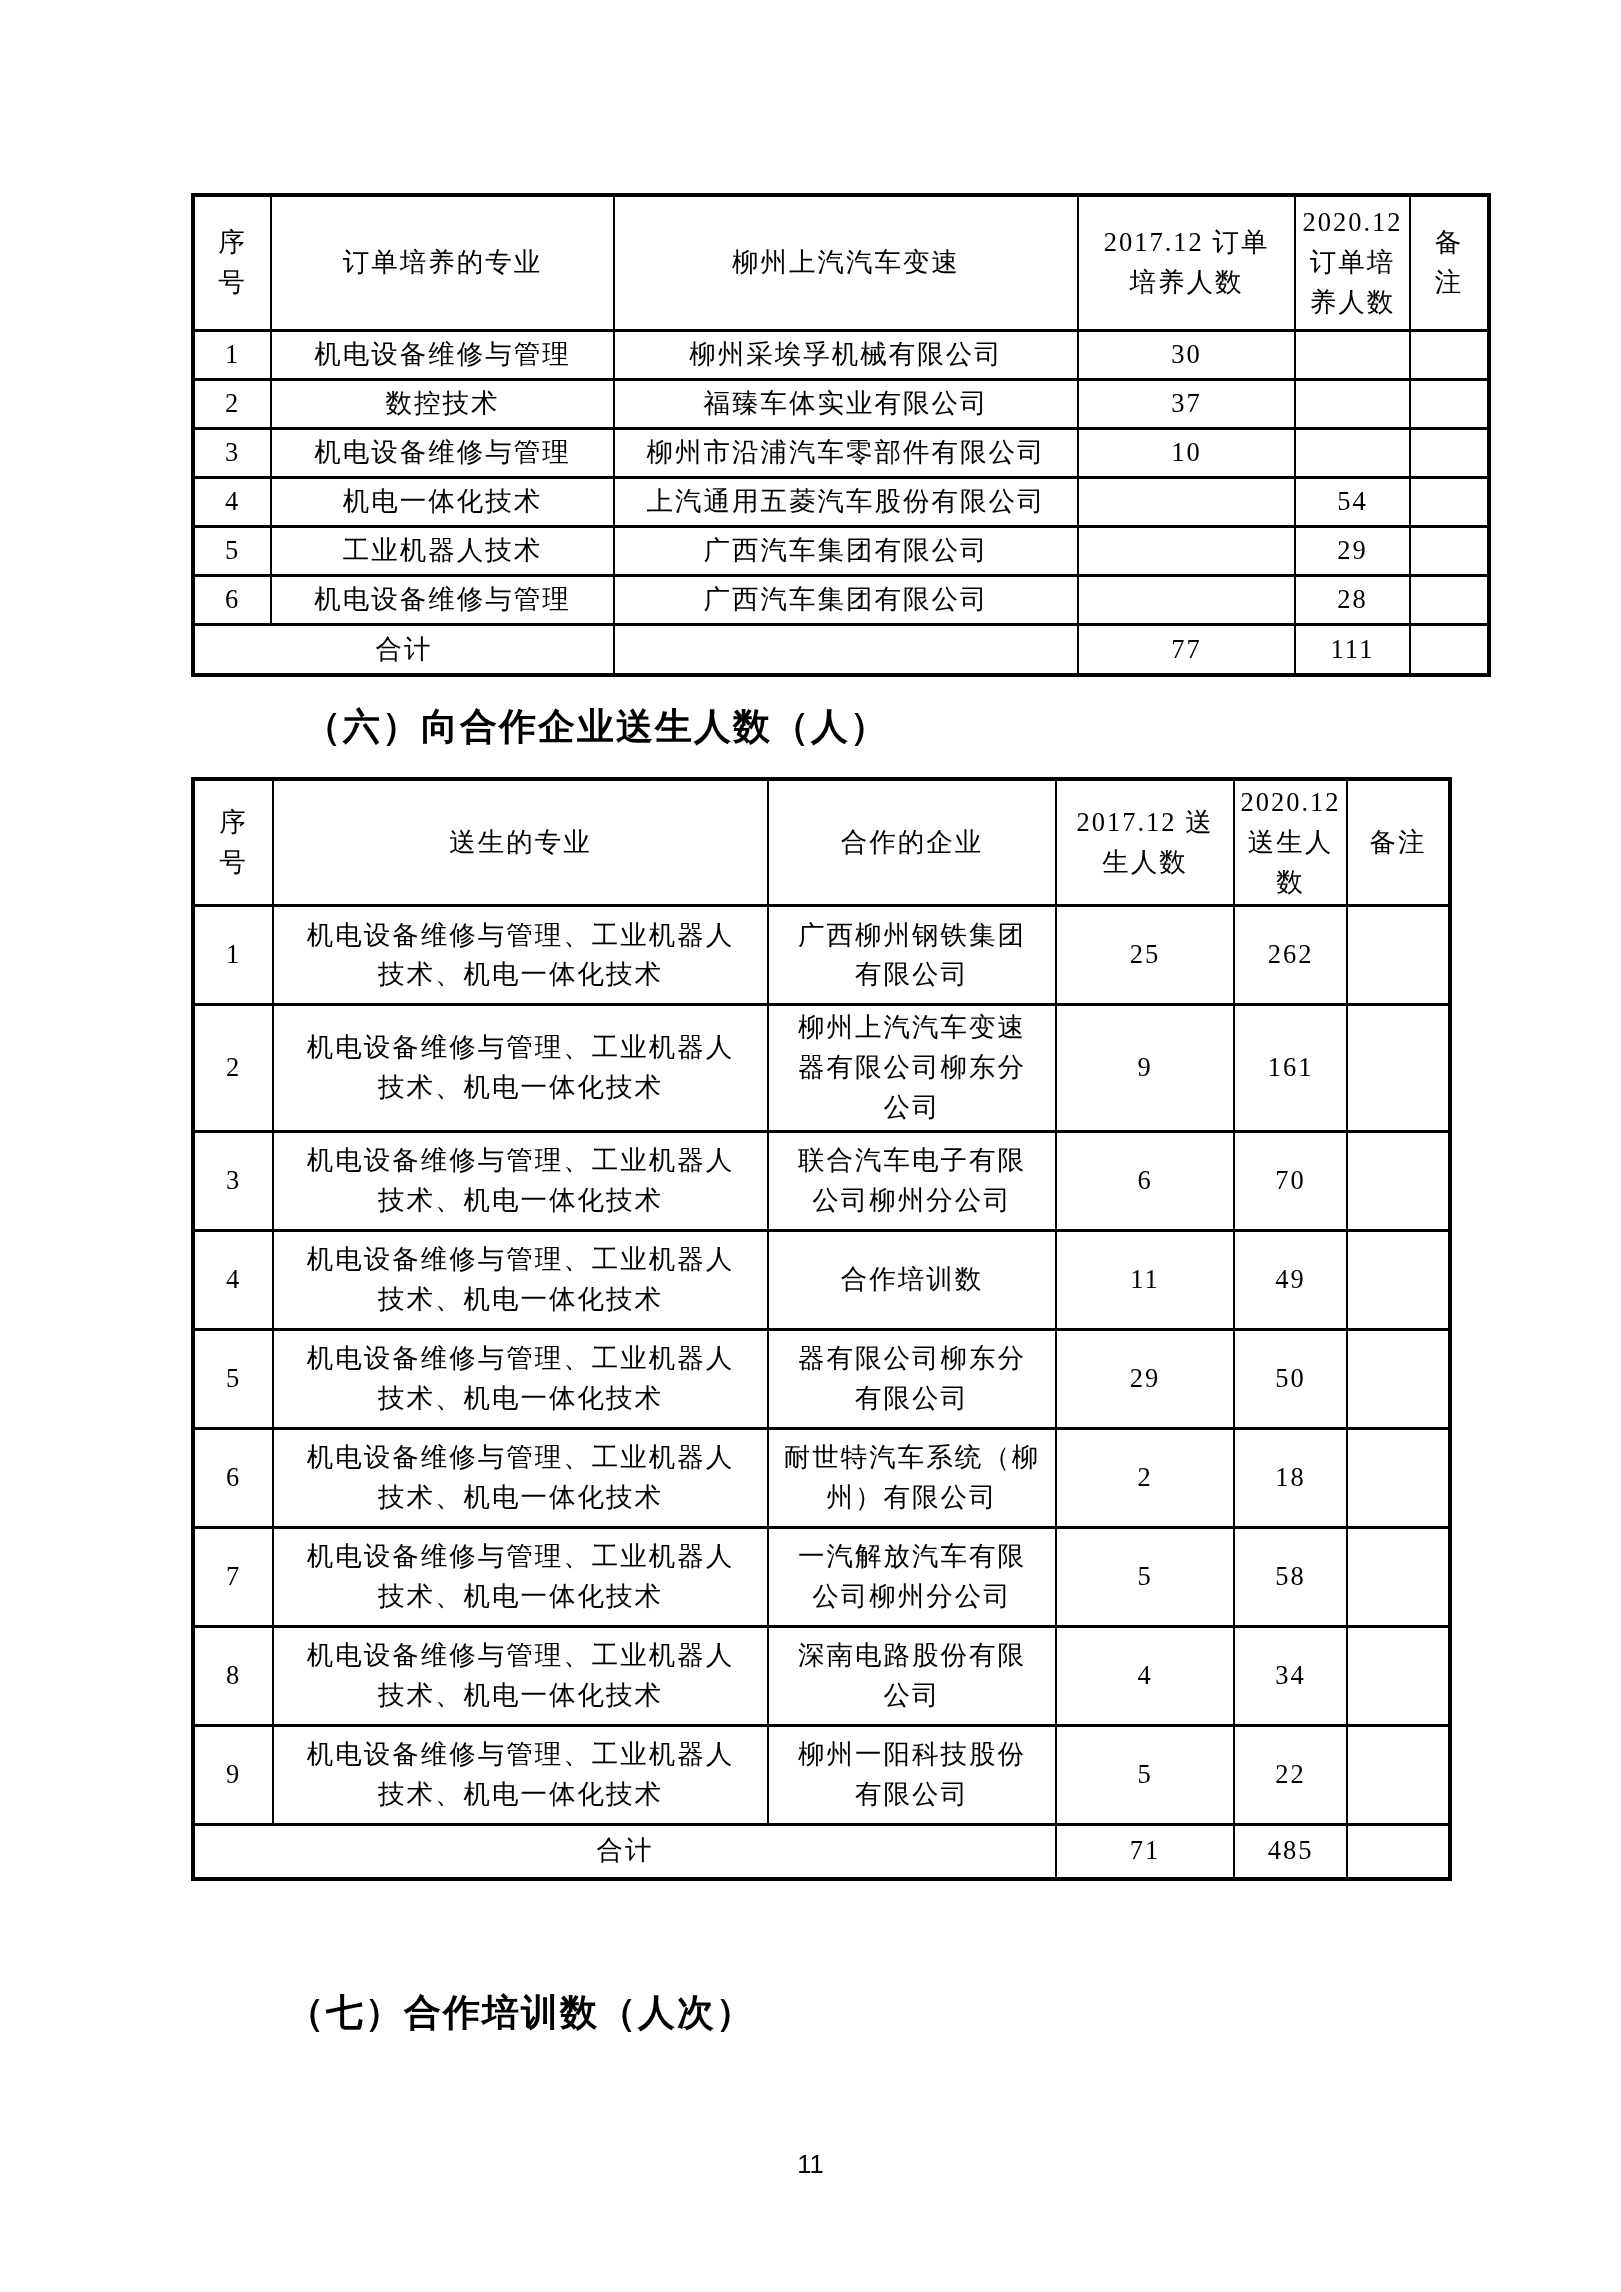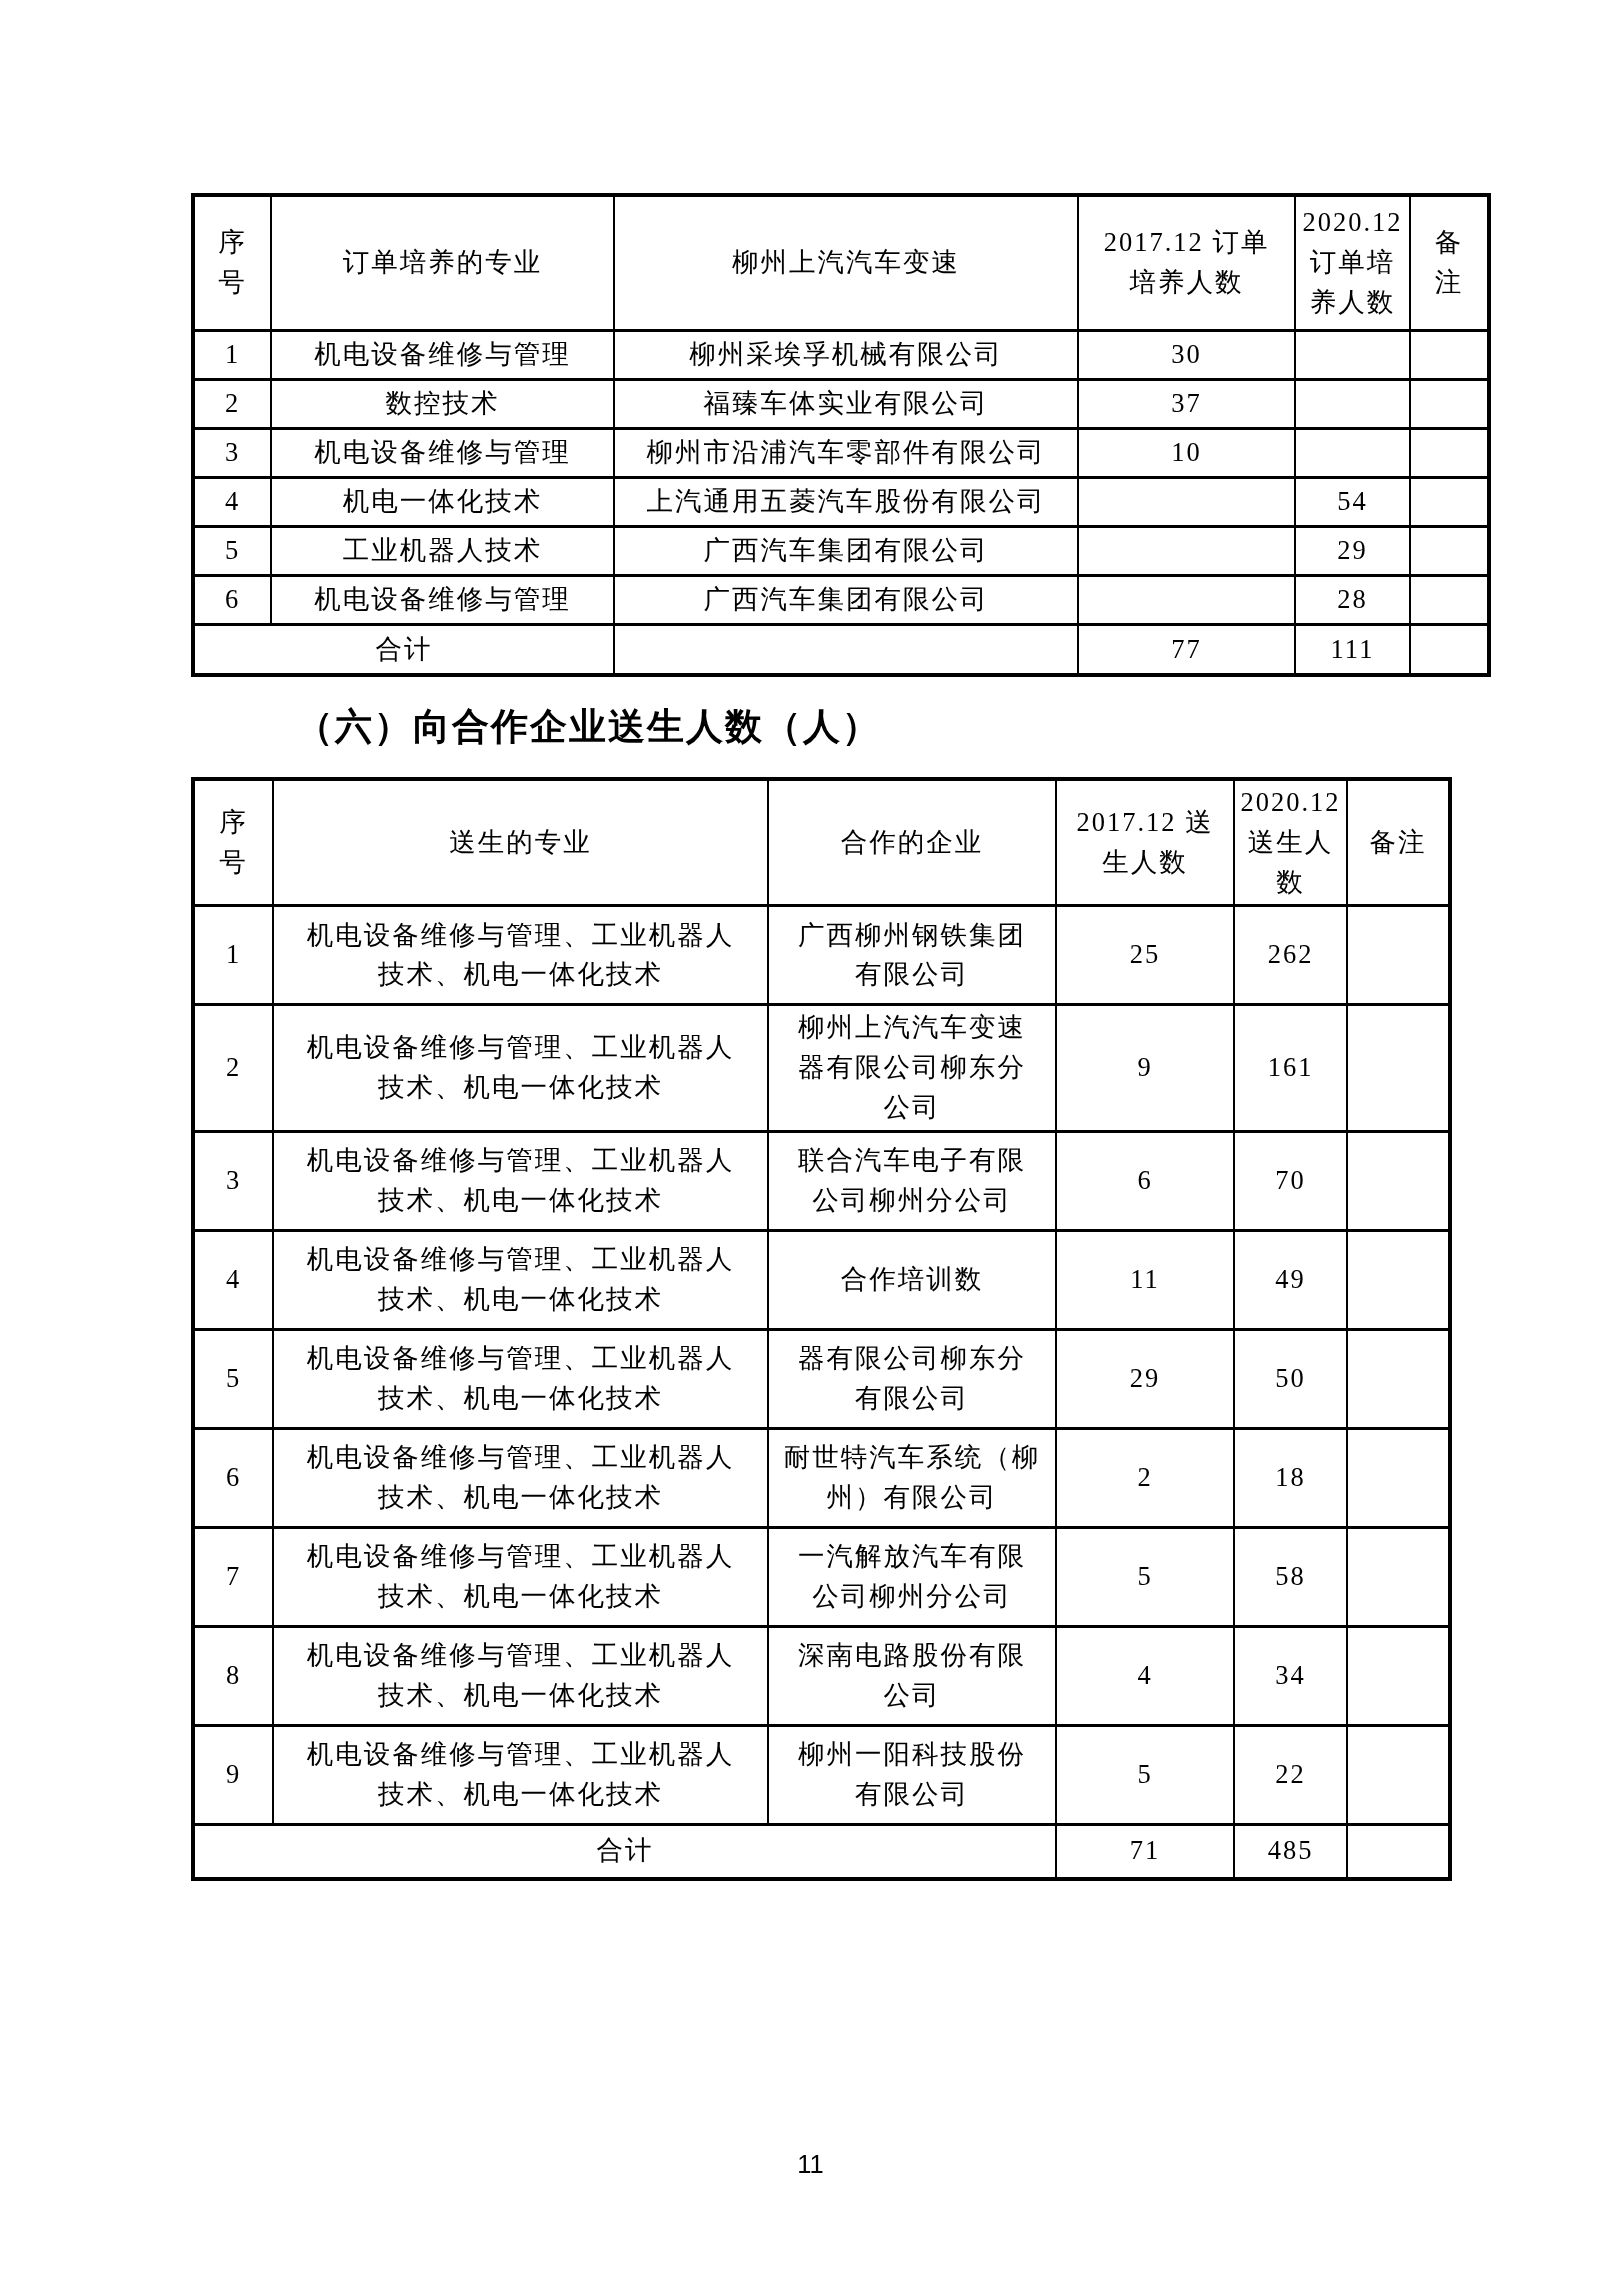--- a/index.html
+++ b/index.html
@@ -44,21 +44,21 @@
   #delivery-table tbody tr.total td { height: 47px; }
 
   .section-heading {
     position: absolute;
     font-family: "Liberation Sans", sans-serif;
     font-weight: bold;
     font-size: 37px;
     letter-spacing: 2px;
     white-space: nowrap;
   }
-  #heading-six { left: 296px; top: 702px; }
+  #heading-six { left: 304px; top: 702px; }
   #heading-seven { left: 287px; top: 1988px; }
 
   .page-number {
     position: absolute;
     top: 2150px;
     left: 0;
     width: 100%;
     text-align: center;
     font-size: 25.5px;
     font-family: "Liberation Sans", sans-serif;
@@ -270,17 +270,18 @@
         </tr>
         <tr class="total">
           <td colspan="3">合计</td>
           <td>71</td>
           <td>485</td>
           <td></td>
         </tr>
       </tbody>
   </table>
 
+  <div id="heading-seven" class="section-heading">（七）合作培训数（人次）</div>
 
   <div class="page-number">11</div>
 
 </div>
 
 
 </body></html>

